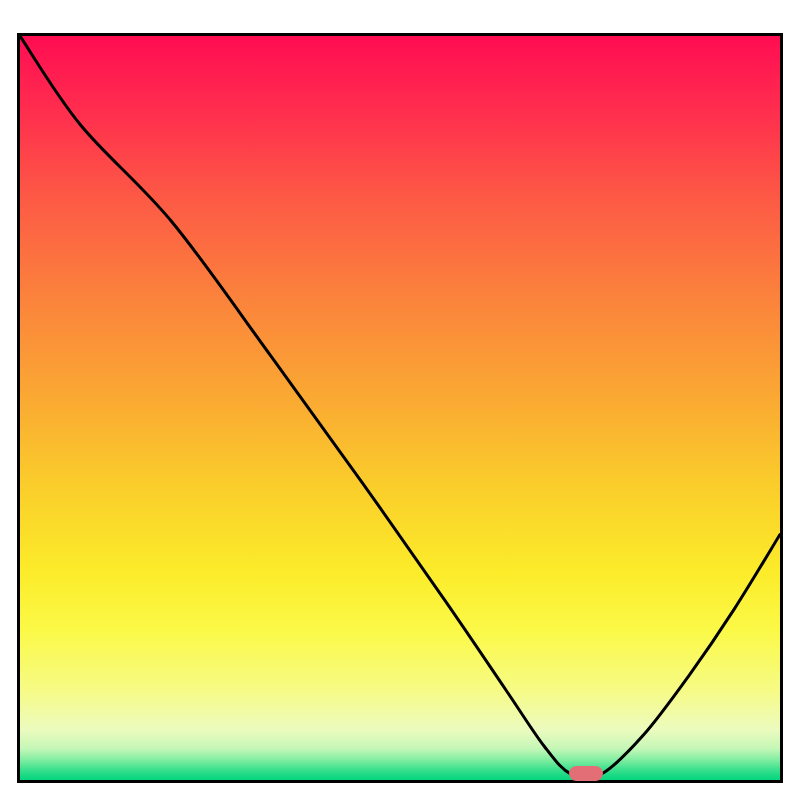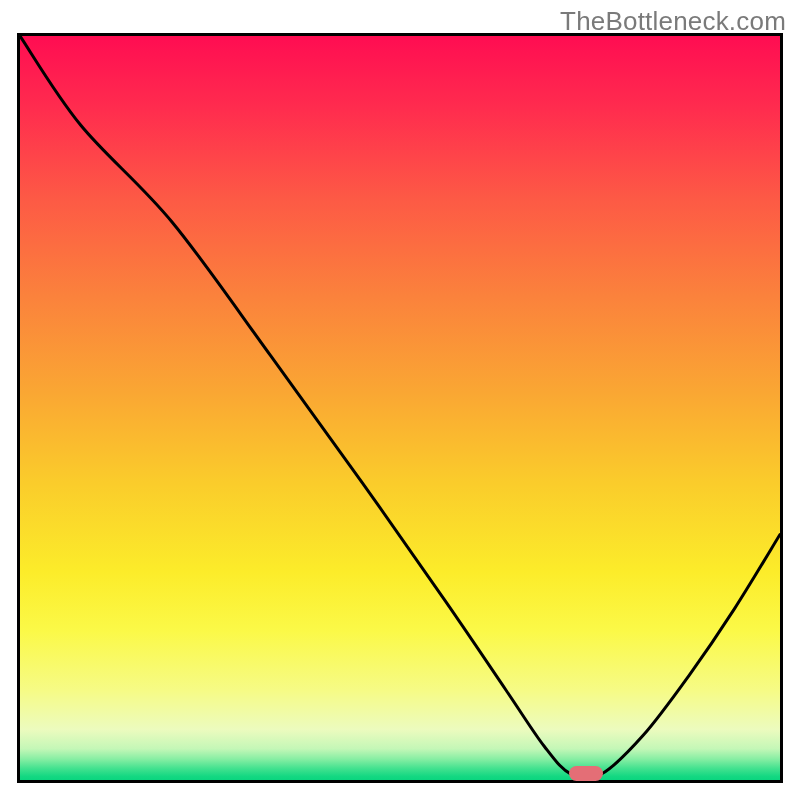--- a/index.html
+++ b/index.html
@@ -47,21 +47,20 @@
     width: 34px;
     height: 15px;
     border-radius: 8px;
     background: #e46e76;
   }
 </style>
 </head>
 <body>
 
 <div class="frame">
-  <div class="watermark">TheBottleneck.com</div>
 
   <div class="plot-border"></div>
 
   <svg class="plot" viewBox="0 0 760 744" preserveAspectRatio="none">
     <defs>
       <linearGradient id="bg-grad" x1="0" y1="0" x2="0" y2="1">
           <stop offset="0.00%" stop-color="#ff0d52"></stop>
           <stop offset="10.00%" stop-color="#ff2d4e"></stop>
           <stop offset="22.00%" stop-color="#fd5a45"></stop>
           <stop offset="35.00%" stop-color="#fb823c"></stop>

